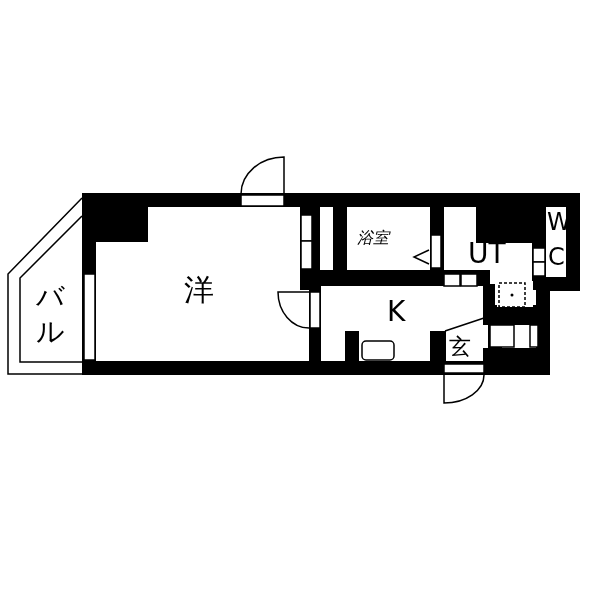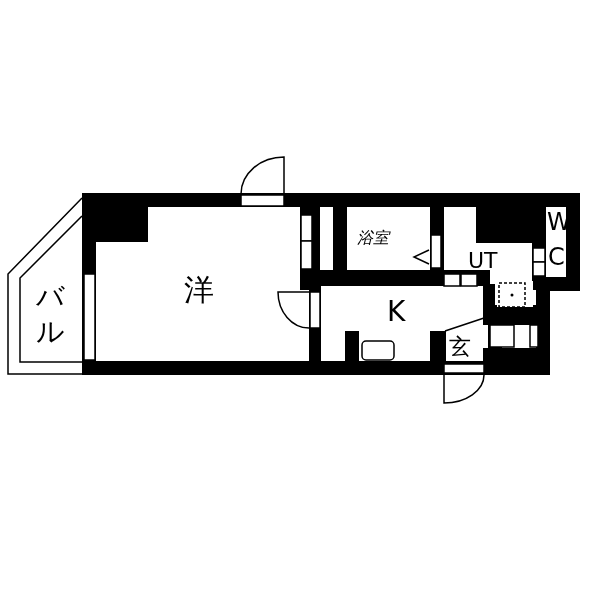--- a/index.html
+++ b/index.html
@@ -84,17 +84,17 @@
     <rect x="497" y="281" width="36" height="26" fill="#fff"></rect>
     <rect x="499" y="283" width="26" height="24" fill="none" stroke="#000" stroke-width="1.5" stroke-dasharray="3,2"></rect>
     <circle cx="512" cy="295" r="1.5" fill="#000"></circle>
   </g>
 </svg>
 
 <div class="lbl" style="left:184px;top:275px;font-size:30px;">洋</div>
 <div class="lbl" style="left:36px;top:283px;font-size:28px;">バ</div>
 <div class="lbl" style="left:36px;top:318px;font-size:28px;">ル</div>
 <div class="lbl" style="left:357px;top:230px;font-size:16px;font-style:italic;">浴室</div>
-<div class="lbl" style="left:468px;top:250px;font-size:22px;">UT</div>
+<div class="lbl" style="left:468px;top:240px;font-size:28px;">UT</div>
 <div class="lbl" style="left:547px;top:210px;font-size:24px;">W</div>
 <div class="lbl" style="left:548px;top:245px;font-size:24px;">C</div>
 <div class="lbl" style="left:387px;top:298px;font-size:28px;">K</div>
 <div class="lbl" style="left:449px;top:336px;font-size:22px;">玄</div>
 
 </body></html>

